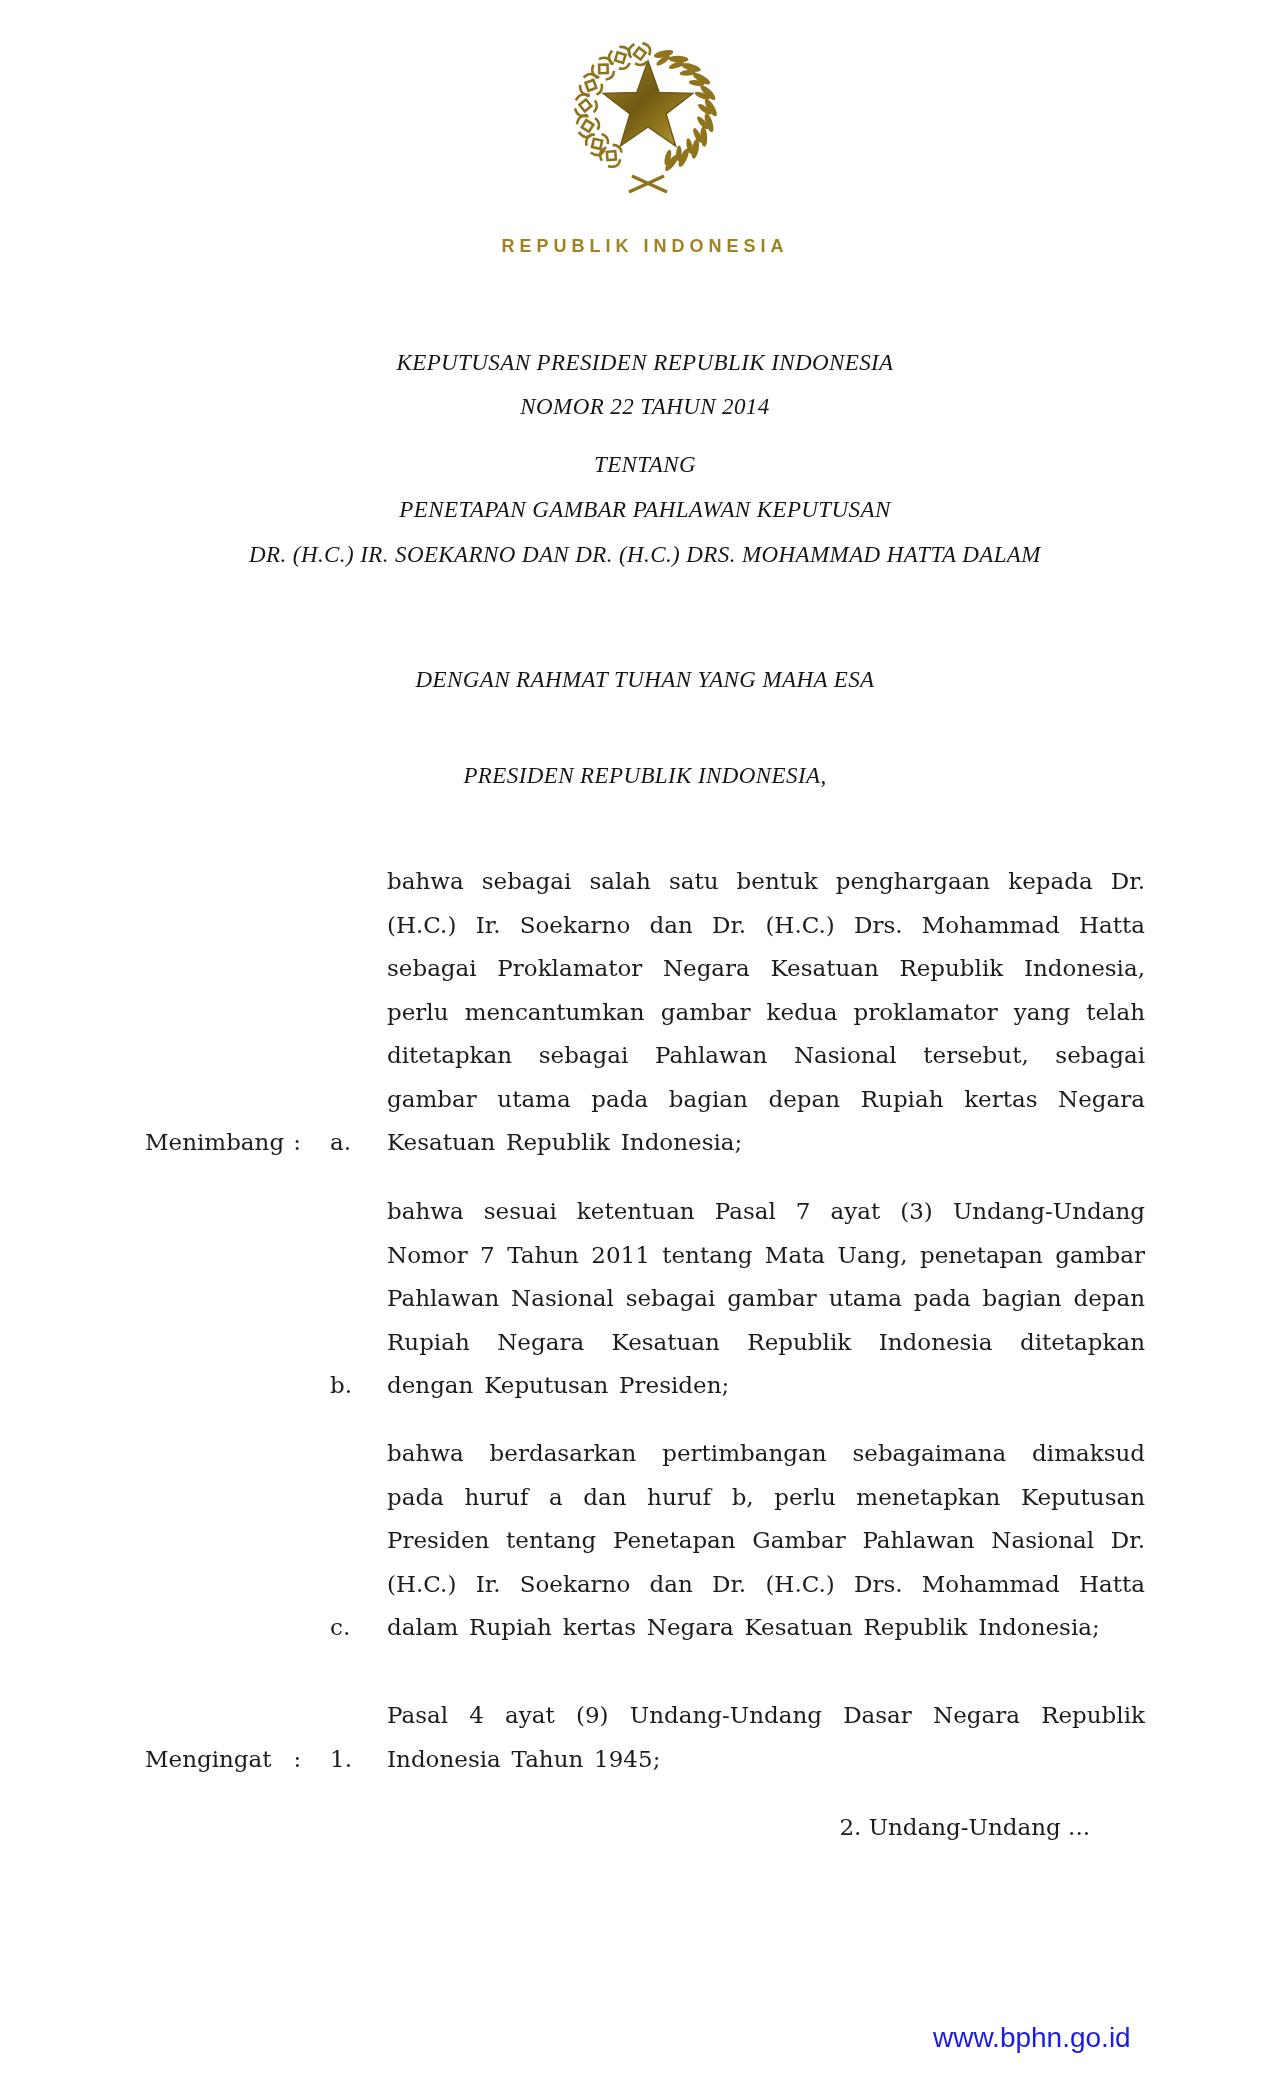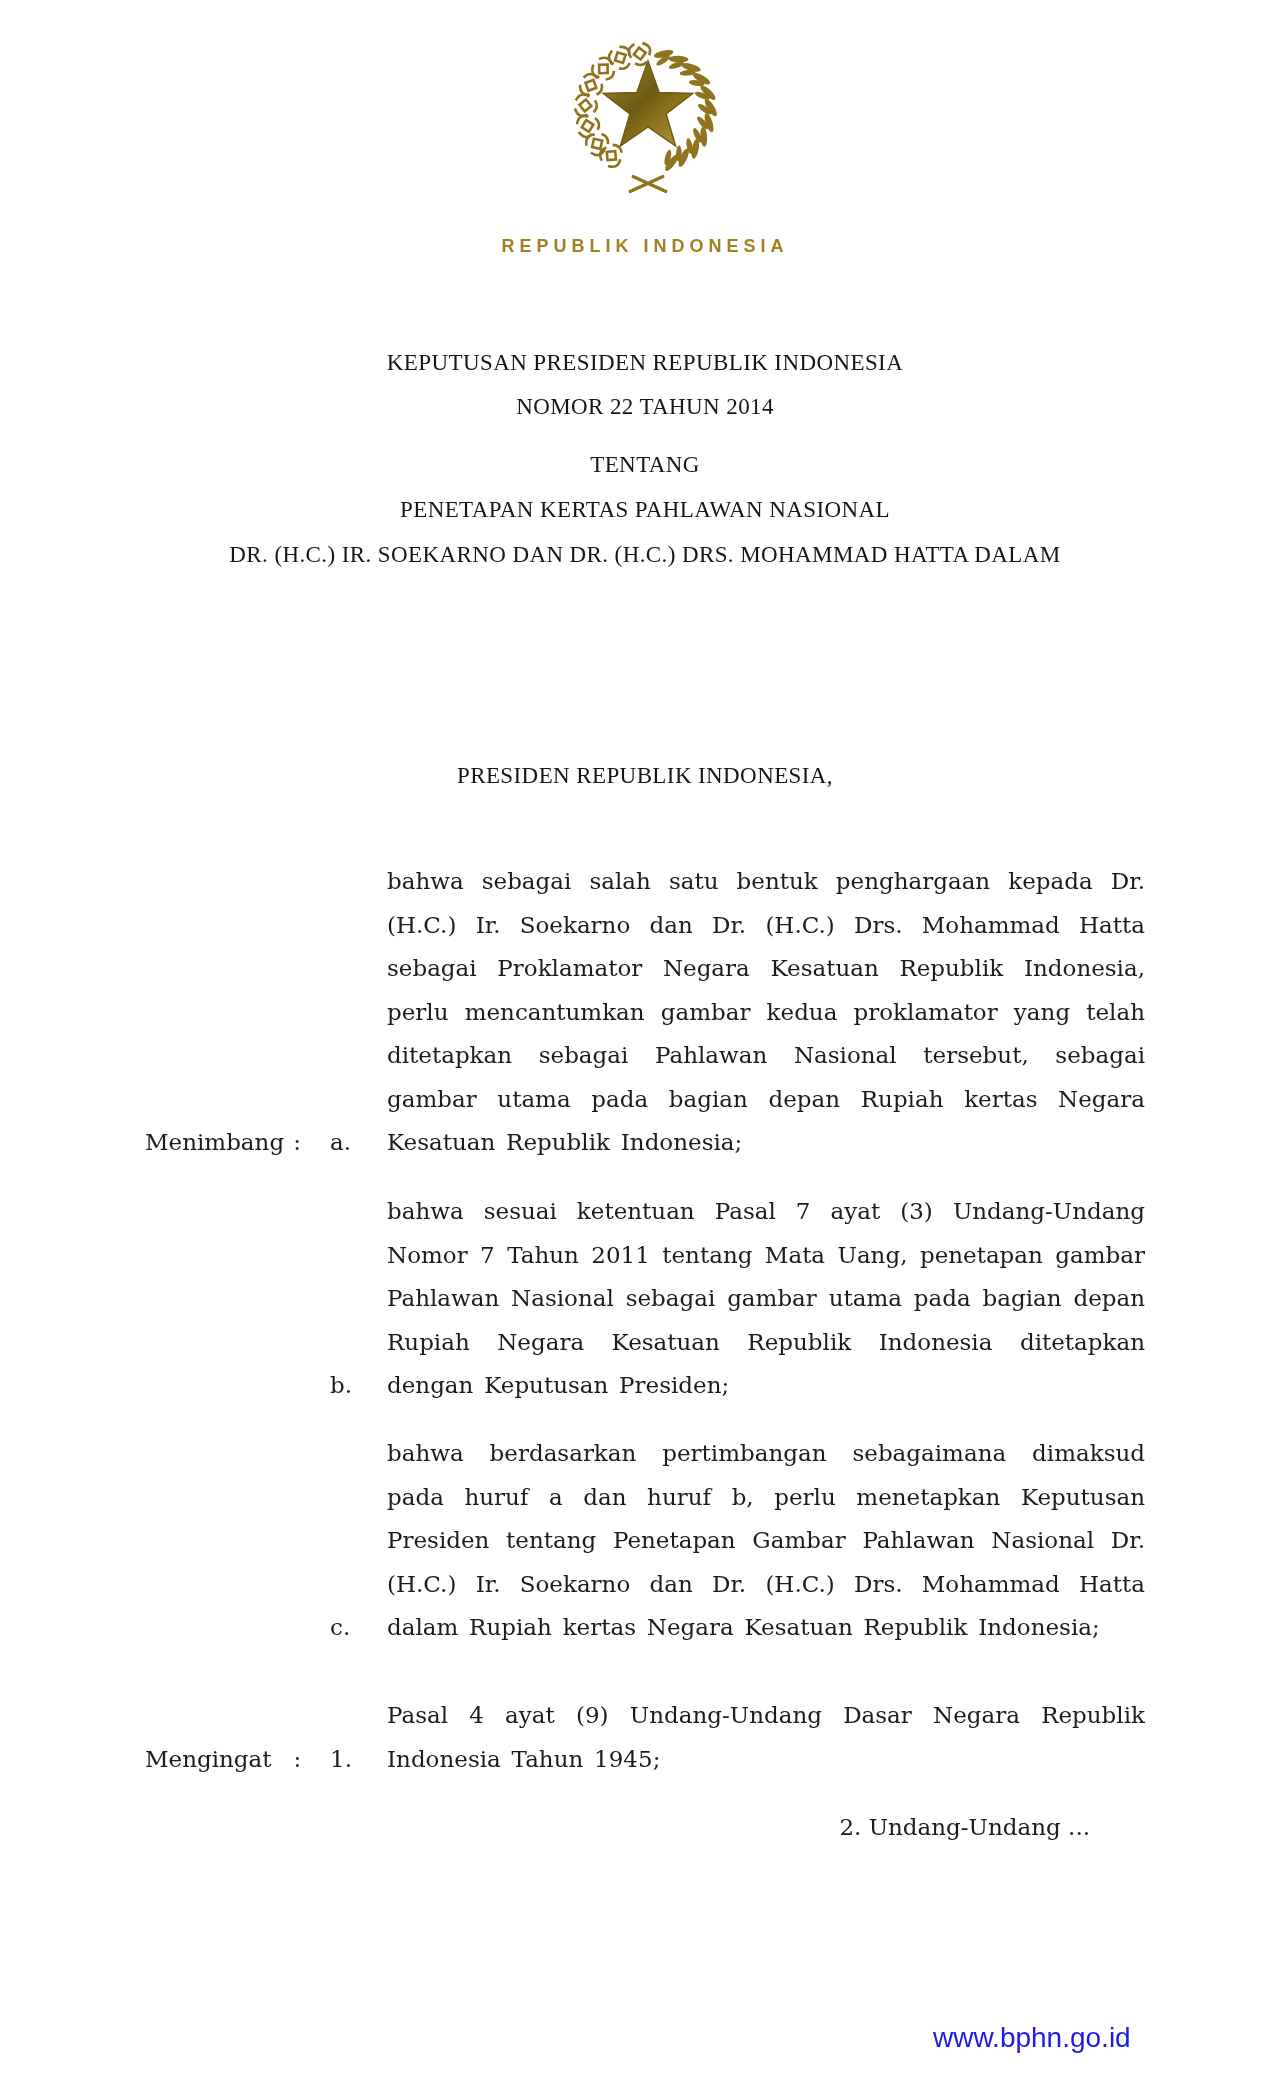--- a/index.html
+++ b/index.html
@@ -21,21 +21,21 @@
   .gold-head{
     position:absolute;top:233px;left:0;width:100%;
     text-align:center;
     font-family:"Liberation Sans", sans-serif;
     color:#a08220;
     font-size:18px;line-height:27px;letter-spacing:5px;font-weight:bold;
   }
 
   
   .c-line{position:absolute;left:0;width:100%;text-align:center;
-    font-family:"Liberation Serif", serif;font-size:23px;letter-spacing:0.4px;color:#161616;}
+    font-family:"Liberation Serif", serif;font-size:23px;letter-spacing:0.4px;color:#161616;font-style:italic;}
   .title-block{top:341px;line-height:44px;}
   .tentang-block{top:442px;line-height:45px;}
   .invocation{top:667px;}
   .authority{top:763px;}
 
   
   .section-row{
     position:absolute;left:0;width:100%;
     display:flex;align-items:flex-end;
     font-size:23px;line-height:43.5px;
@@ -128,24 +128,25 @@
       <div>REPUBLIK INDONESIA</div>
     </div>
 
     <div class="c-line title-block">
       <div>KEPUTUSAN PRESIDEN REPUBLIK INDONESIA</div>
       <div>NOMOR 22 TAHUN 2014</div>
     </div>
 
     <div class="c-line tentang-block">
       <div>TENTANG</div>
-      <div>PENETAPAN KERTAS PAHLAWAN NASIONAL</div>
+      <div>PENETAPAN GAMBAR PAHLAWAN KEPUTUSAN</div>
       <div>DR. (H.C.) IR. SOEKARNO DAN DR. (H.C.) DRS. MOHAMMAD HATTA DALAM</div>
     </div>
 
+    <div class="c-line invocation">DENGAN RAHMAT TUHAN YANG MAHA ESA</div>
     <div class="c-line authority">PRESIDEN REPUBLIK INDONESIA,</div>
 
     <div class="section-row row-a">
       <div class="section-label">
         <span class="lbl-word">Menimbang</span>
         <span class="lbl-colon">:</span>
       </div>
       <div class="item-marker">a.</div>
       <div class="para">bahwa sebagai salah satu bentuk penghargaan kepada Dr. (H.C.) Ir. Soekarno dan Dr. (H.C.) Drs. Mohammad Hatta sebagai Proklamator Negara Kesatuan Republik Indonesia, perlu mencantumkan gambar kedua proklamator yang telah ditetapkan sebagai Pahlawan Nasional tersebut, sebagai gambar utama pada bagian depan Rupiah kertas Negara Kesatuan Republik Indonesia;</div>
     </div>

